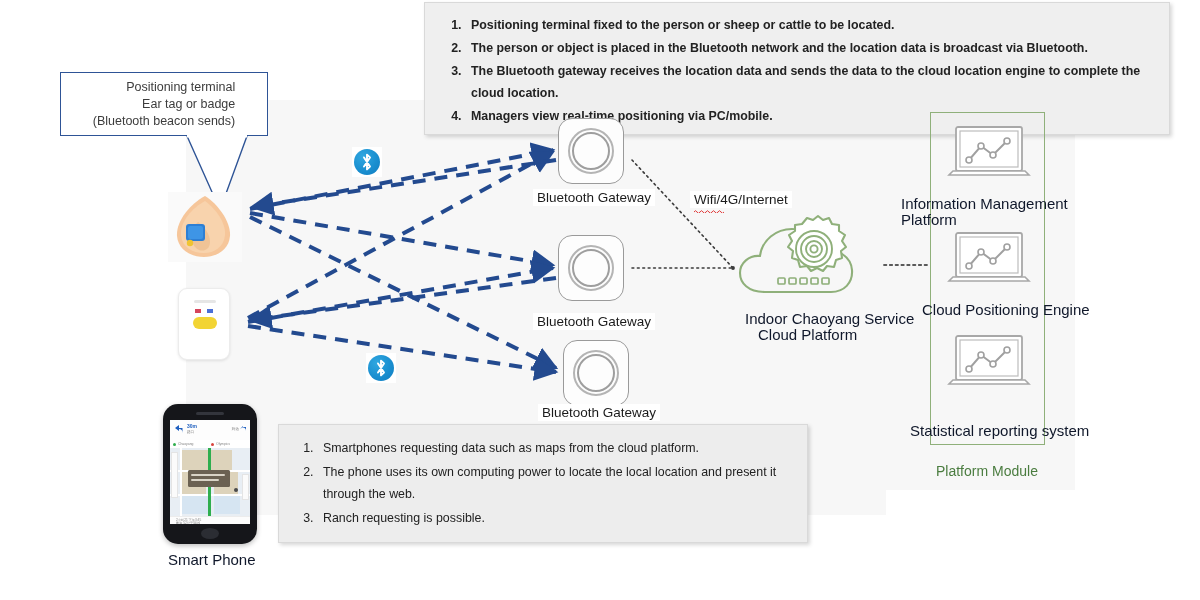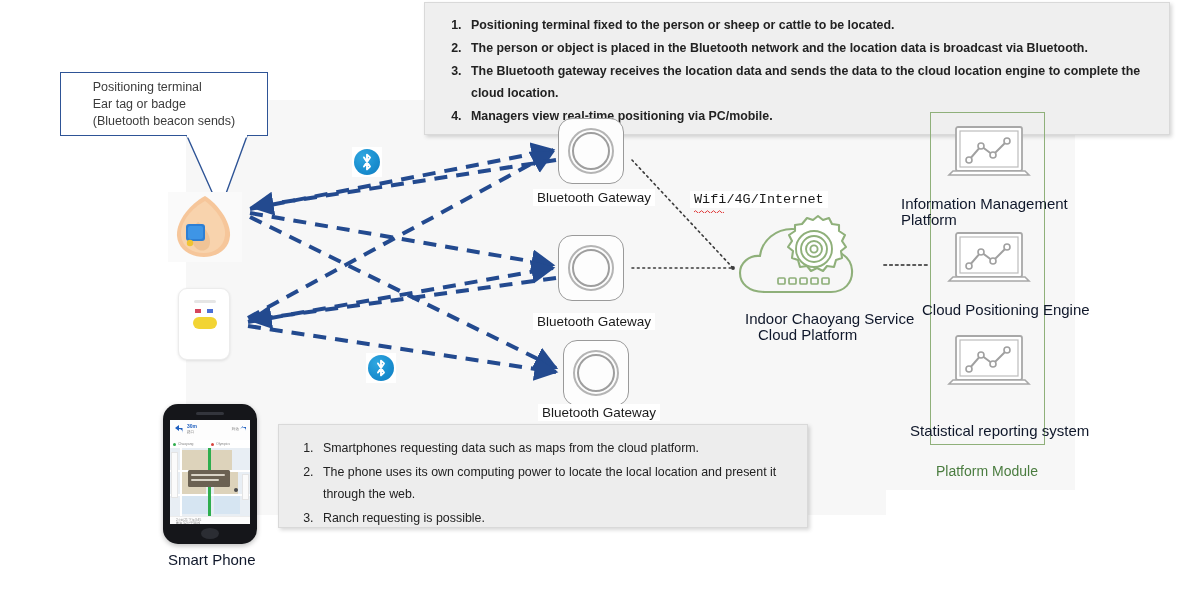--- a/index.html
+++ b/index.html
@@ -10,28 +10,28 @@
   
   .bg-panel{position:absolute;background:#f7f7f7;}
 
   
   #wires{position:absolute;left:0;top:0;width:1200px;height:600px;}
 
   
   .callout-left{position:absolute;left:60px;top:72px;width:208px;height:64px;
      border:1.4px solid #2e5496;background:#ffffff;box-sizing:border-box;
      display:flex;align-items:center;justify-content:center;}
-  .callout-left .ctext{font-size:12.5px;line-height:17px;text-align:left;color:#3c3c3c;}
+  .callout-left .ctext{font-size:12.5px;line-height:17px;text-align:right;color:#3c3c3c;}
   .callout-tail{position:absolute;left:185px;top:135px;width:100px;height:78px;}
 
   
   .note{position:absolute;background:#eeeeee;border:1px solid #d9d9d9;
         box-shadow:2px 2px 4px rgba(0,0,0,.16);box-sizing:border-box;}
   .note-top{left:424px;top:2px;width:746px;height:133px;background:#efefef;font-weight:bold;}
-  .note-bottom{left:278px;top:424px;width:530px;height:104px;background:#ededed;}
+  .note-bottom{left:278px;top:424px;width:530px;height:119px;background:#ededed;}
   .note ol{margin:0;padding:11px 16px 0 40px;list-style:decimal;}
   .note li{font-size:12.4px;line-height:22px;color:#222;margin:0 0 1px 0;
            padding-left:6px;}
   .note-bottom ol{padding-top:12px;padding-left:38px;}
   .note-bottom li{font-size:12.4px;line-height:22.5px;}
 
   
   .cap{position:absolute;background:#ffffff;font-size:13.5px;color:#1b1b1b;
        white-space:nowrap;padding:1px 4px;}
   .cap-plain{position:absolute;font-size:15px;color:#0f172a;}
@@ -217,21 +217,21 @@
     <div class="r2"></div>
   </div>
   <div class="cap" style="left:533px;top:313px;">Bluetooth Gateway</div>
 
   <div class="gw" style="left:563px;top:340px;">
     <div class="r1"></div>
     <div class="r2"></div>
   </div>
   <div class="cap" style="left:538px;top:404px;">Bluetooth Gateway</div>
 
-  <div class="cap" style="left:690px;top:191px;font-family:Liberation Mono, monospace;">
+  <div class="cap" style="left:690px;top:191px;">
     <span>Wifi/4G/Internet</span>
     <svg style="position:absolute;left:4px;top:18px;" width="30" height="4" viewBox="0 0 30 4">
       <path d="M0,3 q1.5,-2.6 3,0 t3,0 t3,0 t3,0 t3,0 t3,0 t3,0 t3,0 t3,0 t3,0" stroke="#e03b3b" stroke-width="1" fill="none"></path>
     </svg>
   </div>
 
   <div class="cloudwrap">
     <svg viewBox="0 0 145 92" width="145" height="92">
       <path d="M30,80 C13,80 5,71 5,61 C5,51 14,43 25,44 C27,28 41,17 57,17
                C72,17 85,26 89,39 C103,36 116,45 117,58 C118,71 109,80 96,80 Z" fill="none" stroke="#8fb07a" stroke-width="2.1" stroke-linejoin="round"></path>

